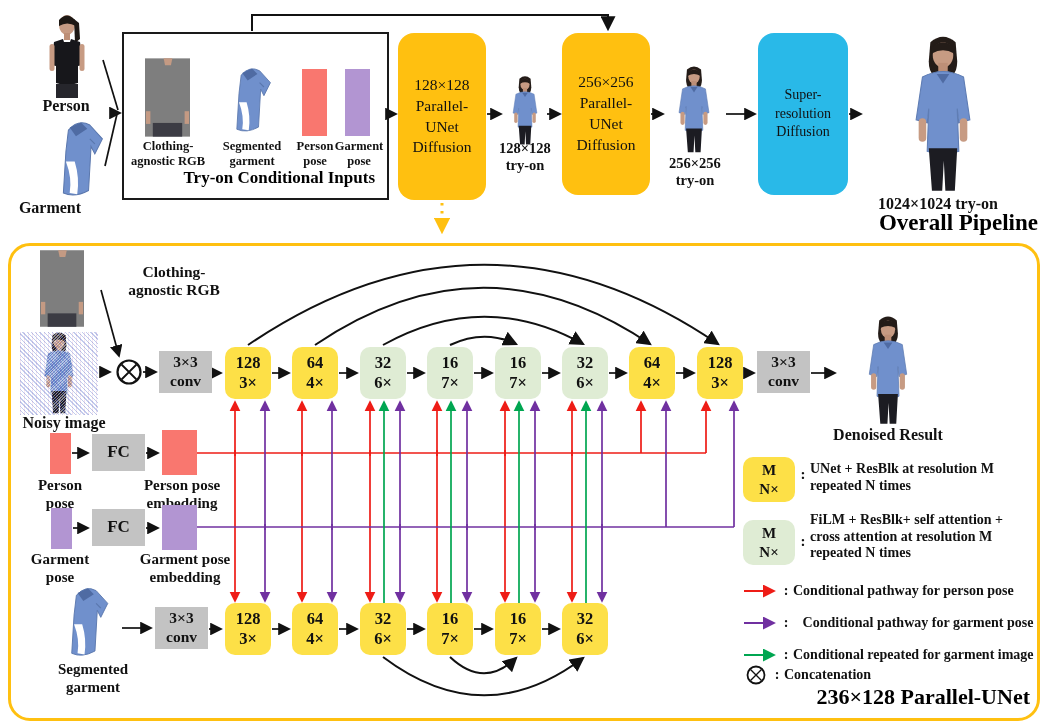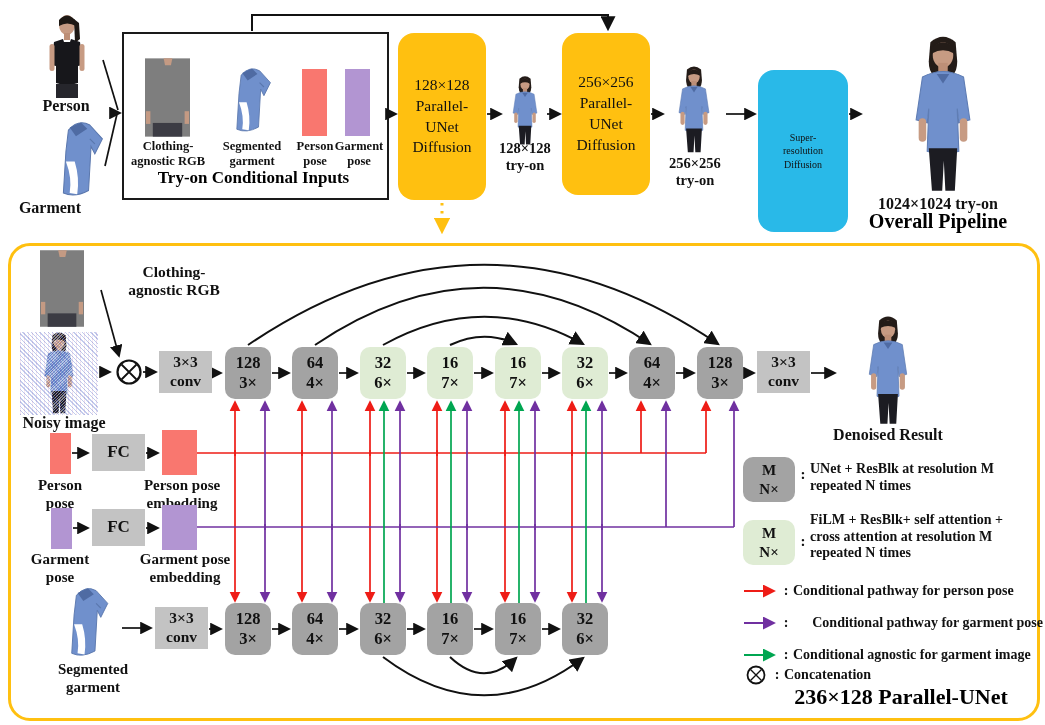--- a/index.html
+++ b/index.html
@@ -2,32 +2,32 @@
 <html><head>
 <meta charset="utf-8">
 <style>
   html,body{margin:0;padding:0;background:#fff;}
   #canvas{
     position:relative;width:1045px;height:725px;background:#fff;overflow:hidden;
     font-family:"Liberation Serif","DejaVu Serif",serif;color:#111;
   }
   .lbl{position:absolute;font-weight:bold;font-size:15px;line-height:1.18;
        text-align:center;white-space:pre-line;color:#111;}
-  .cap{position:absolute;font-weight:bold;text-align:center;color:#000;font-family:Liberation Serif, serif;}
+  .cap{position:absolute;font-weight:bold;text-align:right;color:#000;font-family:Liberation Serif, serif;}
   .blk{position:absolute;width:46px;height:52px;border-radius:10px;display:flex;
        align-items:center;justify-content:center;text-align:center;font-weight:bold;
        font-size:16.5px;line-height:1.22;white-space:pre-line;}
-  .film{background:#a3a3a3;}
+  .film{background:#fde047;}
   .attn{background:#DFECD4;}
   .conv{position:absolute;background:#C3C3C3;display:flex;align-items:center;justify-content:center;
         text-align:center;font-size:15.5px;font-weight:bold;line-height:1.2;white-space:pre-line;}
   .ybox{position:absolute;background:#FFC010;border-radius:16px;display:flex;align-items:center;
         justify-content:center;text-align:center;font-size:15.5px;line-height:1.35;white-space:pre-line;}
   .bluebox{position:absolute;background:#29B9E8;border-radius:16px;display:flex;align-items:center;
-        justify-content:center;text-align:center;font-size:10px;line-height:1.35;white-space:pre-line;font-weight:bold;margin-top:37px;}
+        justify-content:center;text-align:center;font-size:14px;line-height:1.35;white-space:pre-line;font-weight:bold;}
   .posebar{position:absolute;}
   .red{background:#F9776F;}
   .purple{background:#B295D2;}
   .fig{position:absolute;}
   .noise::after{content:"";position:absolute;inset:0;
     background-image:
       repeating-linear-gradient(45deg, rgba(40,70,190,.28) 0 1px, transparent 1px 3px),
       repeating-linear-gradient(-45deg, rgba(255,255,255,.5) 0 1px, transparent 1px 2px),
       repeating-linear-gradient(90deg, rgba(140,40,140,.15) 0 1px, transparent 1px 4px);}
   .inputsbox{position:absolute;border:2px solid #1a1a1a;background:#fff;}
@@ -253,21 +253,21 @@
     </svg>
   <div class="lbl z4" style="left:664px;top:155px;width:62px;font-size:14.5px">256×256
 try-on</div>
   <div class="bluebox z2" style="left:758px;top:33px;width:90px;height:162px;font-weight:normal">Super-
 resolution
 Diffusion</div>
   <svg class="fig z2" style="left:864px;top:36px" width="158" height="158">
       <use href="#figBlue"></use>
     </svg>
   <div class="lbl z4" style="left:858px;top:195px;width:160px;font-size:16px">1024×1024 try-on</div>
-  <div class="cap z4" style="left:838px;top:210px;width:200px;font-size:20px">Overall Pipeline</div>
+  <div class="cap z4" style="left:838px;top:210px;width:200px;font-size:23px">Overall Pipeline</div>
 
   <div class="container z2" style="left:8px;top:243px;width:1026px;height:472px"></div>
 
   <svg class="fig z4" style="left:40px;top:250px" width="44" height="77">
       <use href="#figGray"></use>
     </svg>
   <div class="lbl z4" style="left:114px;top:263px;width:120px;font-size:15.5px">Clothing-
 agnostic RGB</div>
 
   <div class="fig noise z4" style="left:20px;top:332px;width:78px;height:83px">
@@ -354,23 +354,23 @@
   <div class="blk attn z4" style="left:743px;top:520px;width:52px;height:45px;font-size:15px">M
 N×</div>
   <div class="lbl z4" style="left:798px;top:533px;width:10px;font-size:15px">:</div>
   <div class="lbl z4" style="left:810px;top:512px;width:235px;font-size:14px;text-align:left">FiLM + ResBlk+ self attention +
 cross attention at resolution M
 repeated N times</div>
 
   <div class="lbl z4" style="left:781px;top:583px;width:10px;font-size:14px">:</div>
   <div class="lbl z4" style="left:793px;top:583px;width:245px;font-size:14px;text-align:left">Conditional pathway for person pose</div>
   <div class="lbl z4" style="left:781px;top:615px;width:10px;font-size:14px">:</div>
-  <div class="lbl z4" style="left:793px;top:615px;width:250px;font-size:14px;text-align:right">Conditional pathway for garment pose</div>
+  <div class="lbl z4" style="left:793px;top:615px;width:250px;font-size:14px;text-align:center">Conditional pathway for garment pose</div>
   <div class="lbl z4" style="left:781px;top:647px;width:10px;font-size:14px">:</div>
-  <div class="lbl z4" style="left:793px;top:647px;width:250px;font-size:14px;text-align:left">Conditional agnostic for garment image</div>
+  <div class="lbl z4" style="left:793px;top:647px;width:250px;font-size:14px;text-align:left">Conditional repeated for garment image</div>
 
   <svg class="z4" style="position:absolute;left:745px;top:664px" width="22" height="22">
     <circle cx="11" cy="11" r="8.5" fill="#fff" stroke="#111" stroke-width="1.8"></circle>
     <path d="M5.5,5.5 L16.5,16.5 M16.5,5.5 L5.5,16.5" stroke="#111" stroke-width="1.4"></path>
   </svg>
   <div class="lbl z4" style="left:772px;top:667px;width:10px;font-size:14px">:</div>
   <div class="lbl z4" style="left:784px;top:667px;width:140px;font-size:14px;text-align:left">Concatenation</div>
 
   <div class="cap z4" style="left:772px;top:684px;width:258px;font-size:22px">236×128 Parallel-UNet</div>
 

